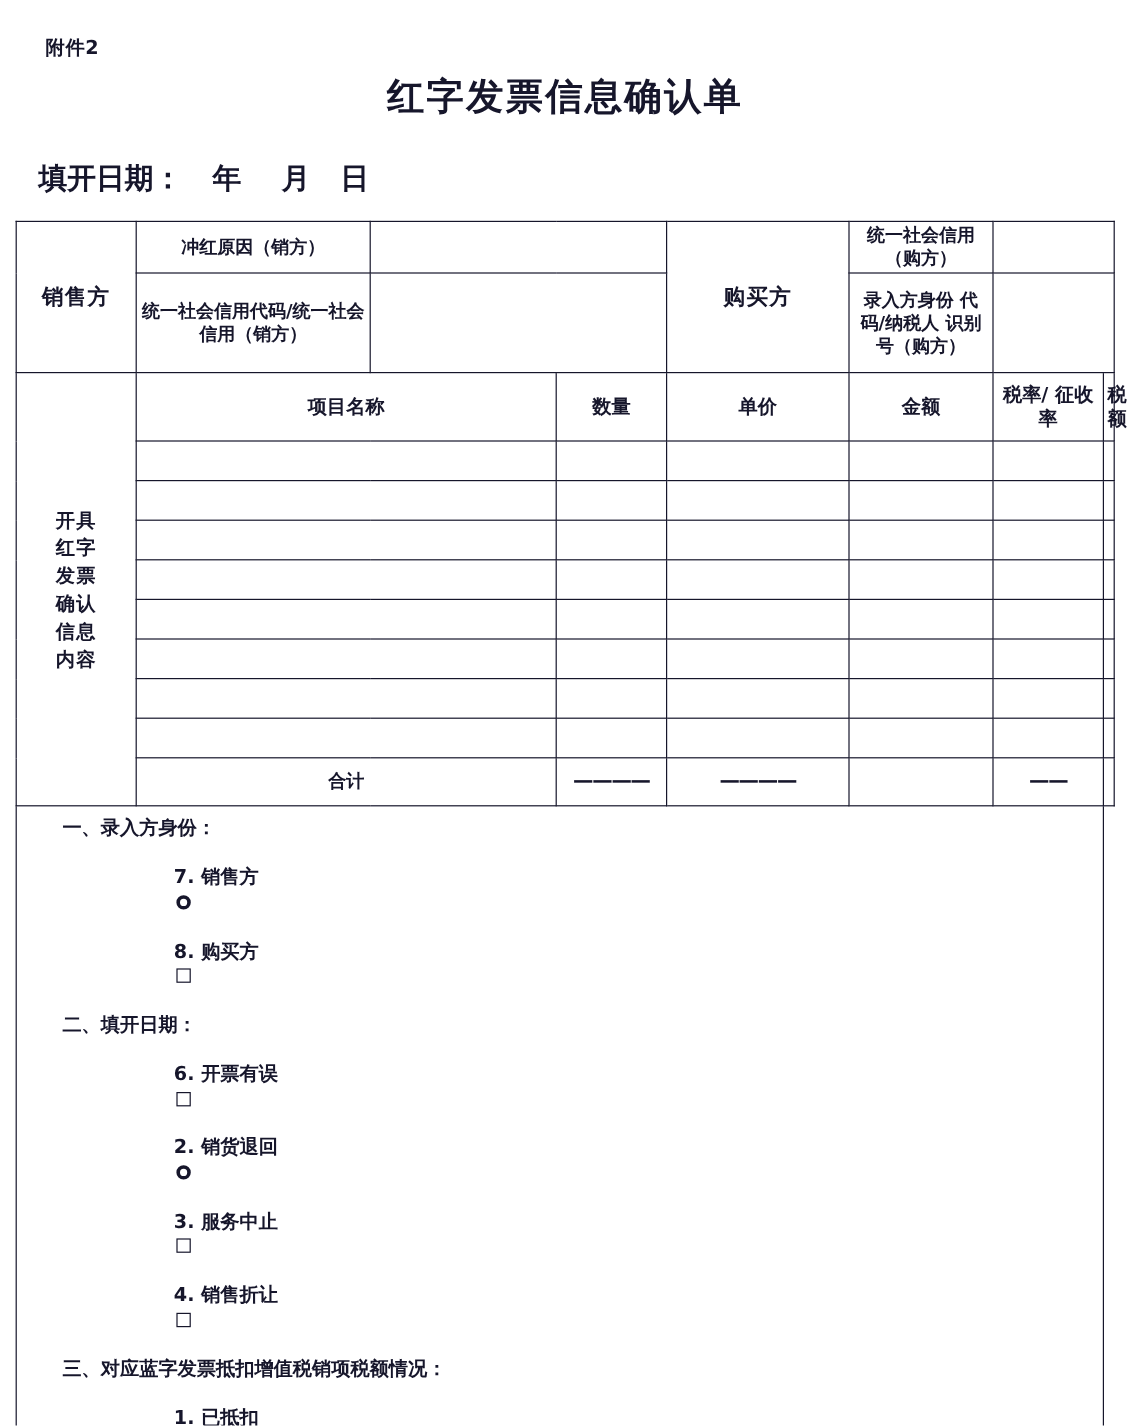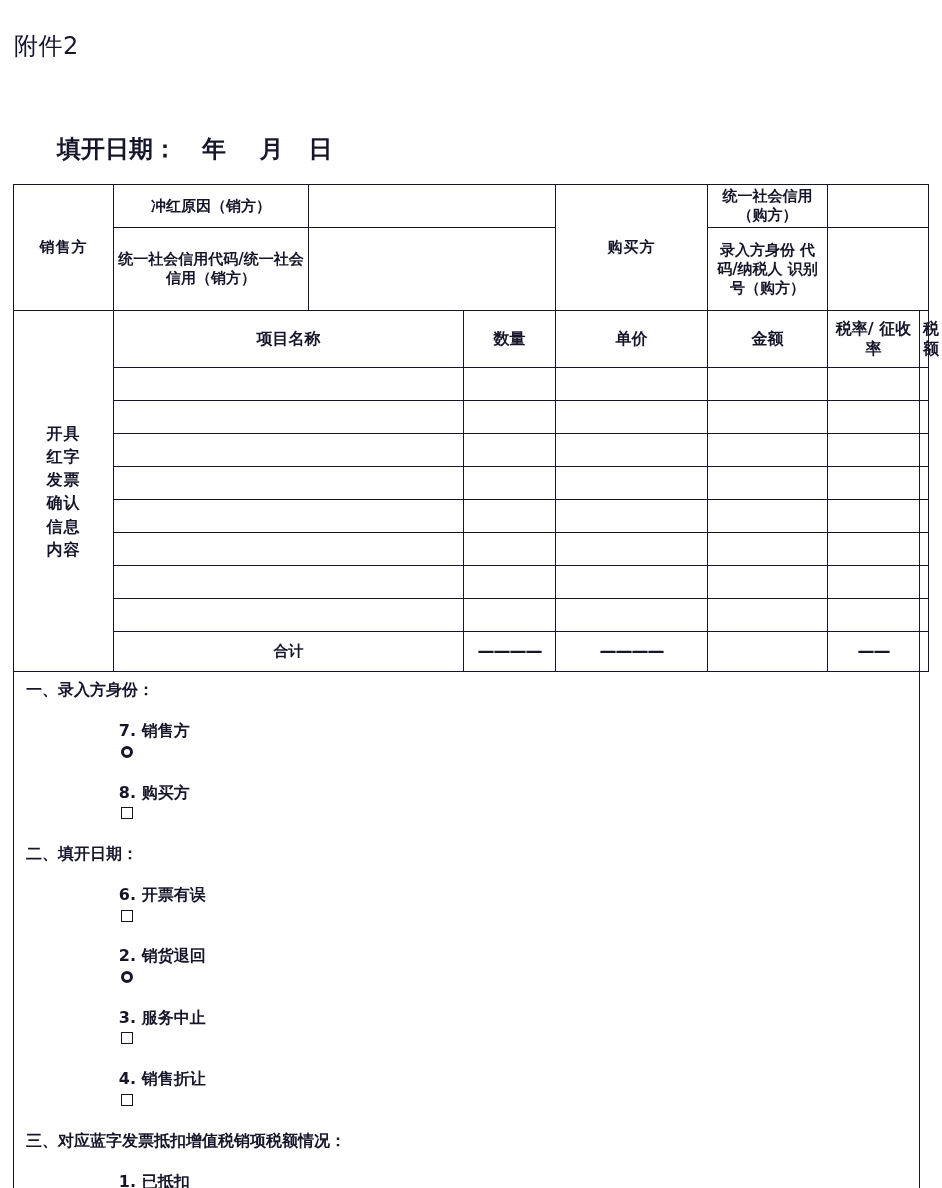--- a/index.html
+++ b/index.html
@@ -19,24 +19,24 @@
   .page {
     position: relative;
     width: 942px;
     height: 1188px;
     box-sizing: border-box;
   }
 
   
   .attachment-no {
     position: absolute;
-    left: 14px;
+    left: 38px;
     top: 30px;
-    font-size: 24px;
-    font-weight: normal;
+    font-size: 16px;
+    font-weight: bold;
     letter-spacing: 0.5px;
     color: #16162b;
   }
   .doc-title {
     position: absolute;
     left: 0;
     right: 0;
     top: 60px;
     text-align: center;
     font-size: 31px;
@@ -45,21 +45,20 @@
     color: #16162b;
   }
   .fill-date {
     position: absolute;
     left: 32px;
     top: 133px;
     font-size: 24px;
     font-weight: bold;
     color: #16162b;
     white-space: pre;
-    margin-left: 25px;
   }
 
   
   .form-table {
     position: absolute;
     left: 13px;
     top: 184px;
     width: 916px;
     border-collapse: collapse;
     table-layout: fixed;
@@ -70,21 +69,21 @@
     padding: 2px 3px;
     vertical-align: middle;
     text-align: center;
     font-weight: bold;
     color: #16162b;
     line-height: 1.28;
   }
 
   .v-label {
     width: 100px;
-    font-size: 15px;
+    font-size: 18px;
     letter-spacing: 1px;
   }
   .v-label .stack {
     display: block;
     line-height: 1.45;
     white-space: pre-line;
   }
 
   .lbl-cell { font-size: 15px; }
   .blank-cell { }
@@ -99,21 +98,21 @@
   }
 
   
   .decl-cell {
     text-align: left !important;
     padding: 8px 10px 10px 12px !important;
     font-weight: bold;
     font-size: 16px;
     line-height: 1.65;
   }
-  .decl-line { white-space: pre; }
+  .decl-line { white-space: pre; margin-left: 26px; }
   .decl-indent { padding-left: 26px; }
 
   .mark-filled {
     display: inline-block;
     width: 12px;
     height: 12px;
     border: 3.5px solid #16162b;
     border-radius: 50%;
     background: #ffffff;
     box-sizing: border-box;
@@ -131,20 +130,21 @@
     margin: 0 2px;
   }
 </style>
 </head>
 <body>
 
 <div class="page">
 
   <div class="attachment-no">附件2</div>
 
+  <div class="doc-title">红字发票信息确认单</div>
 
   <div class="fill-date">填开日期：   年    月   日</div>
 
   <table class="form-table">
     <colgroup>
       <col style="width:100px">
       <col style="width:195px">
       <col style="width:155px">
       <col style="width:92px">
       <col style="width:152px">

